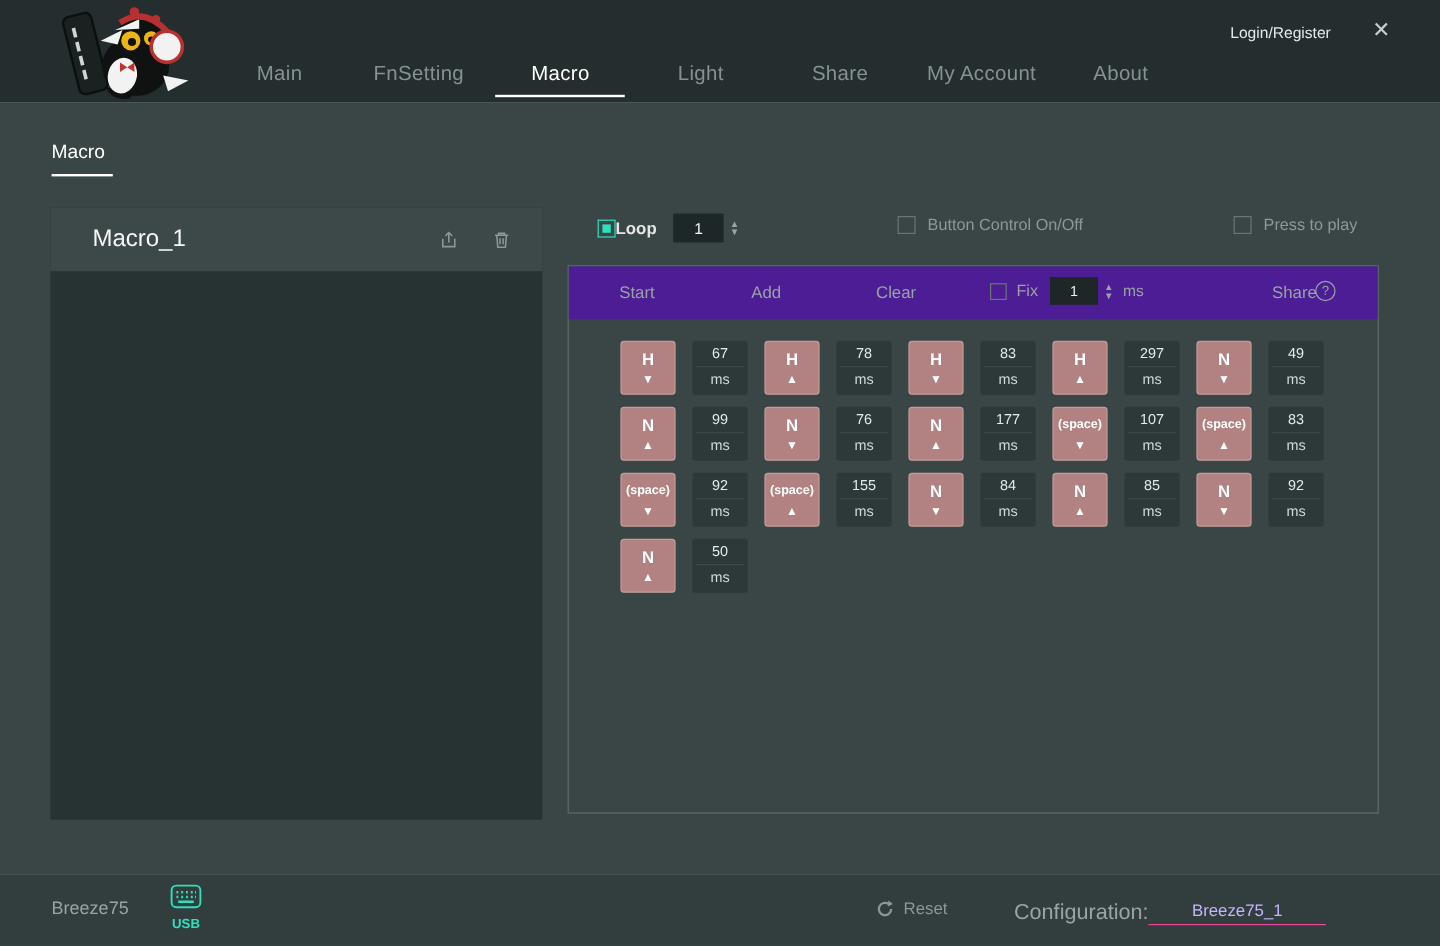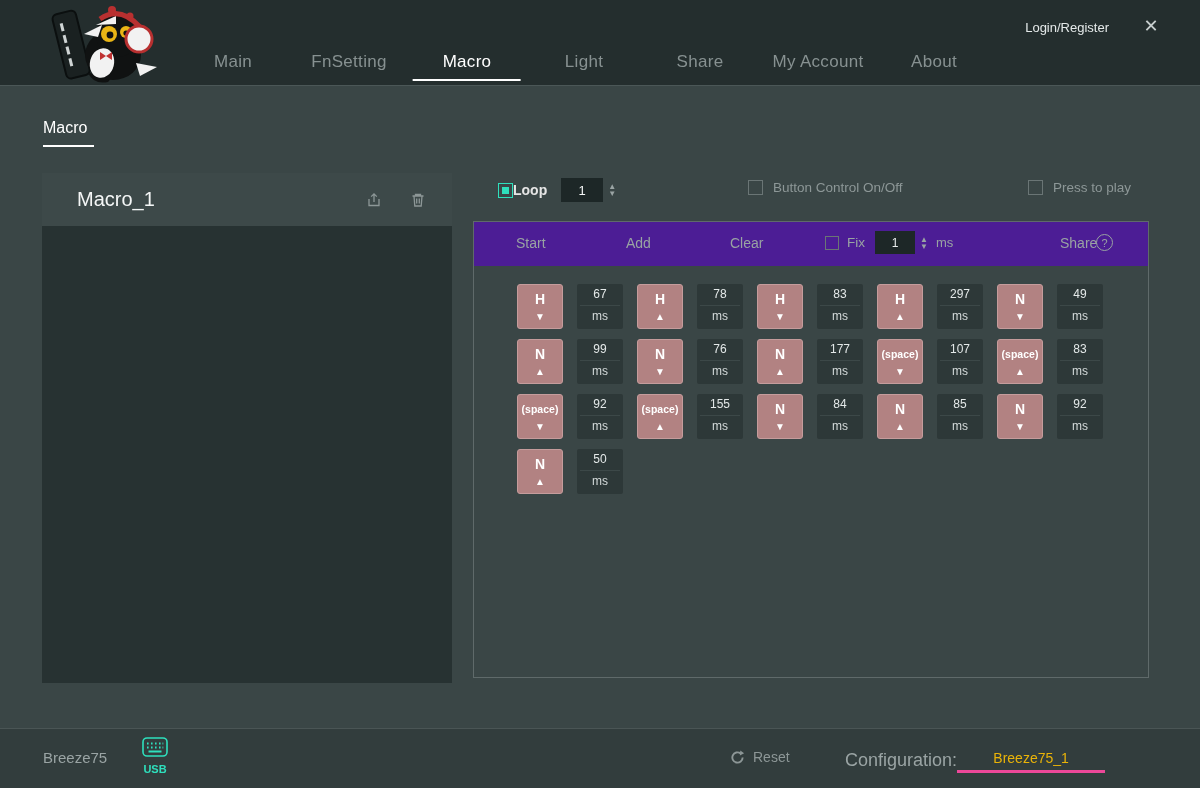--- a/index.html
+++ b/index.html
@@ -102,21 +102,21 @@
   .device-name { position:absolute; left:43px; top:20px; font-size:15px; color:#9aa4a4; }
   .usb-group { position:absolute; left:140px; top:6px; width:30px; text-align:center; }
   .usb-group svg { width:28px; height:24px; }
   .usb-label { font-size:11px; font-weight:bold; color:#2ee0bd; margin-top:0px; }
   .reset-group { position:absolute; left:730px; top:20px; display:flex; align-items:center; }
   .reset-group svg { width:15px; height:15px; }
   .reset-label { margin-left:8px; font-size:14px; color:#8d9797; }
   .config-group { position:absolute; left:845px; top:21px; display:flex; align-items:flex-start; }
   .config-label { font-size:18px; color:#9aa4a4; }
   .config-value { display:inline-block; min-width:148px; text-align:center;
-                  font-size:14px; color:#eab308; border-bottom:3px solid #ec4899;
+                  font-size:14px; color:#c4b5fd; border-bottom:1px solid #ec4899;
                   padding-bottom:4px; }
 </style>
 </head>
 <body>
 
 <div class="app" data-interactable="false">
 
   <header class="topbar" data-interactable="false">
     <div class="logo" data-interactable="false">
       <svg viewBox="0 0 120 84" data-interactable="false">

